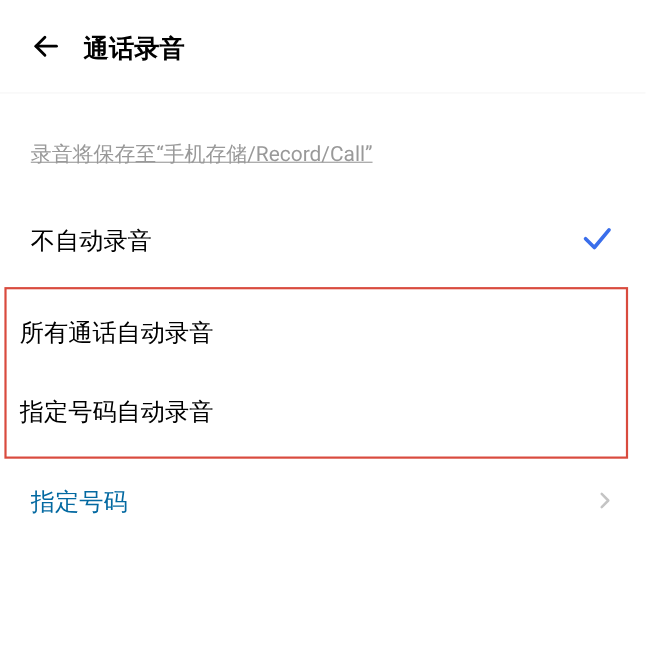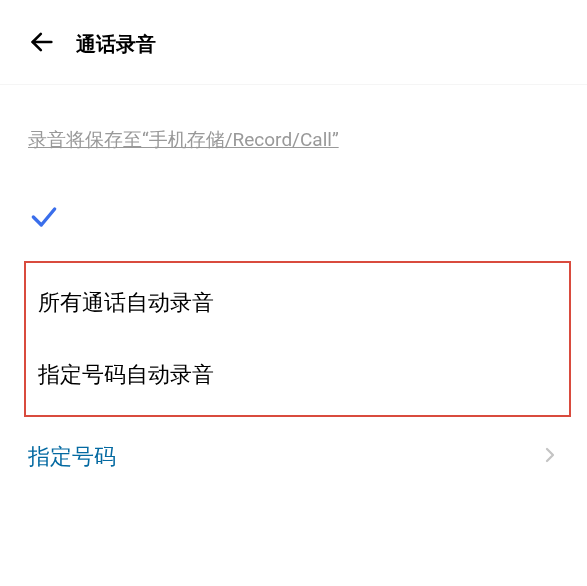--- a/index.html
+++ b/index.html
@@ -25,21 +25,21 @@
       align-items: center;
       justify-content: center;
       margin-right: 20px;
       cursor: pointer;
     }
     .back-icon svg {
       width: 28px;
       height: 28px;
     }
     .header-title {
-      font-size: 20px;
+      font-size: 23px;
       font-weight: 600;
       color: #000;
     }
     .content {
       padding-top: 10px;
     }
     .hint-text {
       font-size: 19px;
       color: #999;
       padding: 32px 28px 28px 28px;
@@ -63,21 +63,21 @@
     .check-icon svg {
       width: 32px;
       height: 32px;
     }
     .chevron-icon svg {
       width: 18px;
       height: 18px;
     }
     .highlight-box {
       border: 2px solid #d94b3e;
-      margin: 4px 16px 4px 24px;
+      margin: 4px 16px 4px 4px;
       padding: 4px 0;
     }
     .highlight-box .option-row {
       padding: 20px 12px;
     }
   </style>
 </head>
 <body>
 
 <div class="header">
@@ -89,20 +89,21 @@
       </svg>
     </span>
   </div>
   <div class="header-title">通话录音</div>
 </div>
 
 <div class="content">
   <div class="hint-text">录音将保存至“手机存储/Record/Call”</div>
 
   <div class="option-row">
+    <span class="option-label">不自动录音</span>
     <span class="check-icon">
       <svg viewBox="0 0 24 24" fill="none" stroke="#3a6eeb" stroke-width="2.5" stroke-linecap="round" stroke-linejoin="round">
         <polyline points="4 12 10 18 20 6"></polyline>
       </svg>
     </span>
   </div>
 
   <div class="highlight-box">
     <div class="option-row">
       <span class="option-label">所有通话自动录音</span>

